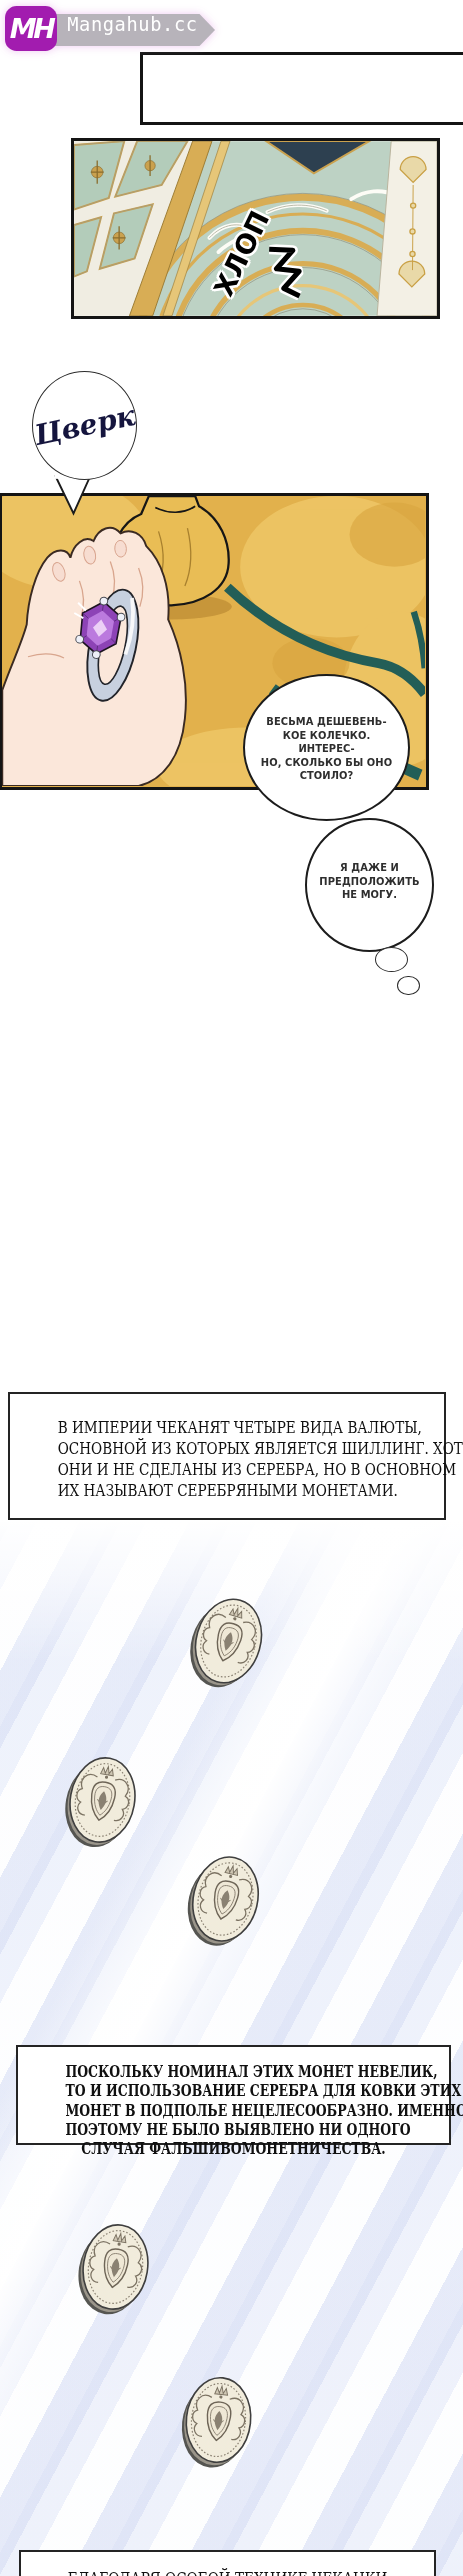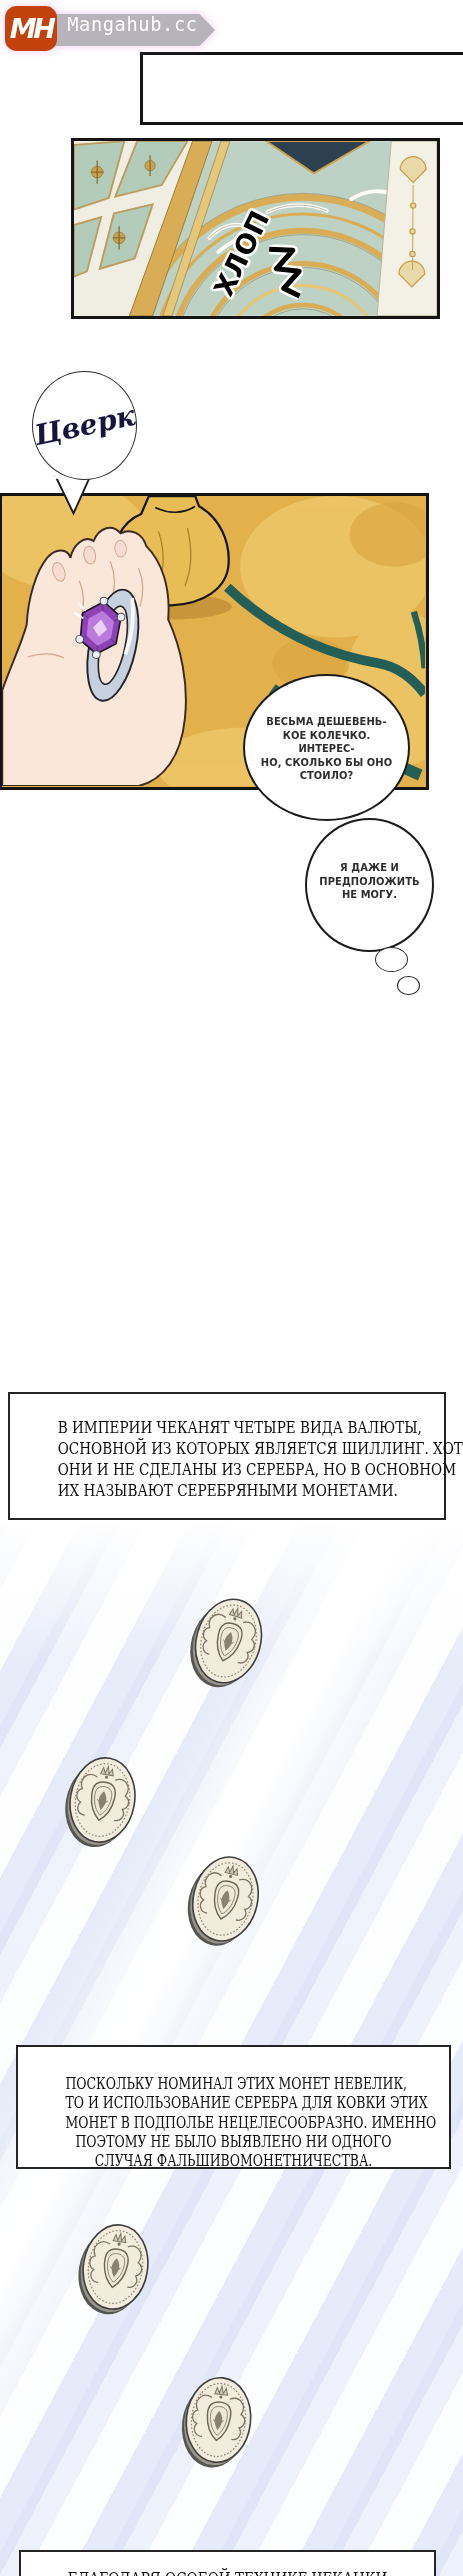--- a/index.html
+++ b/index.html
@@ -2,21 +2,21 @@
 <html style="font-size:10.3px"><head>
 <meta charset="utf-8">
 <style>
   html,body{margin:0;padding:0;background:#ffffff;}
   #page{position:relative;width:464px;height:2576px;background:#ffffff;overflow:hidden;
         font-family:"DejaVu Sans",sans-serif;}
 
   
   .logo-wrap{position:absolute;left:0;top:0;width:258px;height:58px;z-index:9;
              filter:drop-shadow(0 0 4.5px rgba(238,196,240,.95));}
-  .logo-square{position:absolute;left:5.2px;top:6.4px;width:52px;height:45px;background:#c2410c;
+  .logo-square{position:absolute;left:5.2px;top:6.4px;width:52px;height:45px;background:#a21caf;
                border-radius:11.6px;z-index:3;display:flex;align-items:center;justify-content:center;}
   .logo-square span{color:#fff;font-size:27px;font-weight:bold;letter-spacing:-3.2px;font-style:italic;}
   .logo-banner{position:absolute;left:46px;top:14px;width:169px;height:32px;background:#b7b3ba;z-index:2;
                clip-path:polygon(0 0,calc(100% - 15.5px) 0,100% 50%,calc(100% - 15.5px) 100%,0 100%);
                display:flex;align-items:flex-start;justify-content:center;}
   .logo-banner span{color:#fff;font-family:"DejaVu Sans Mono",monospace;font-size:18.7px;
                     letter-spacing:0.6px;padding-right:15.5px;padding-left:19.3px;}
 
   
   .panel{position:absolute;background:#fff;border:3.2px solid #141414;box-sizing:border-box;}
@@ -62,21 +62,21 @@
   .marble-fade{position:absolute;left:0;top:1520px;width:464px;height:142px;z-index:0;
       background:linear-gradient(#ffffff,rgba(255,255,255,0));}
 
   
   .nbox{position:absolute;background:#fff;border:2.6px solid #242424;box-sizing:border-box;z-index:2;
         text-align:center;color:#101010;}
   .nbox .nlines{font-family:"DejaVu Serif",serif;font-size:17.4px;line-height:21px;
                 transform:scaleX(.78);transform-origin:center top;white-space:nowrap;}
   .nbox .nlines span{display:block;}
   .nbox1{left:7.7px;top:1392px;width:438px;height:128px;padding-top:23px;}
-  .nbox2{left:15.5px;top:2045px;width:435px;height:124px;padding-top:27px;}
+  .nbox2{left:15.5px;top:2045px;width:435px;height:100px;padding-top:15px;font-weight:bold;}
   .nbox2 .nlines{font-size:16px;line-height:19.3px;}
   .nbox3{left:19.3px;top:2550px;width:417px;height:39px;padding-top:15.5px;}
 
   
   .coin{position:absolute;z-index:1;}
   .coin1{left:190px;top:1588px;transform:rotate(16deg);}
   .coin2{left:64px;top:1747px;transform:rotate(10deg);}
   .coin3{left:187px;top:1846px;transform:rotate(13deg);}
   .coin4{left:77px;top:2214px;transform:rotate(9deg);}
   .coin5{left:180px;top:2367px;transform:rotate(6deg);}

